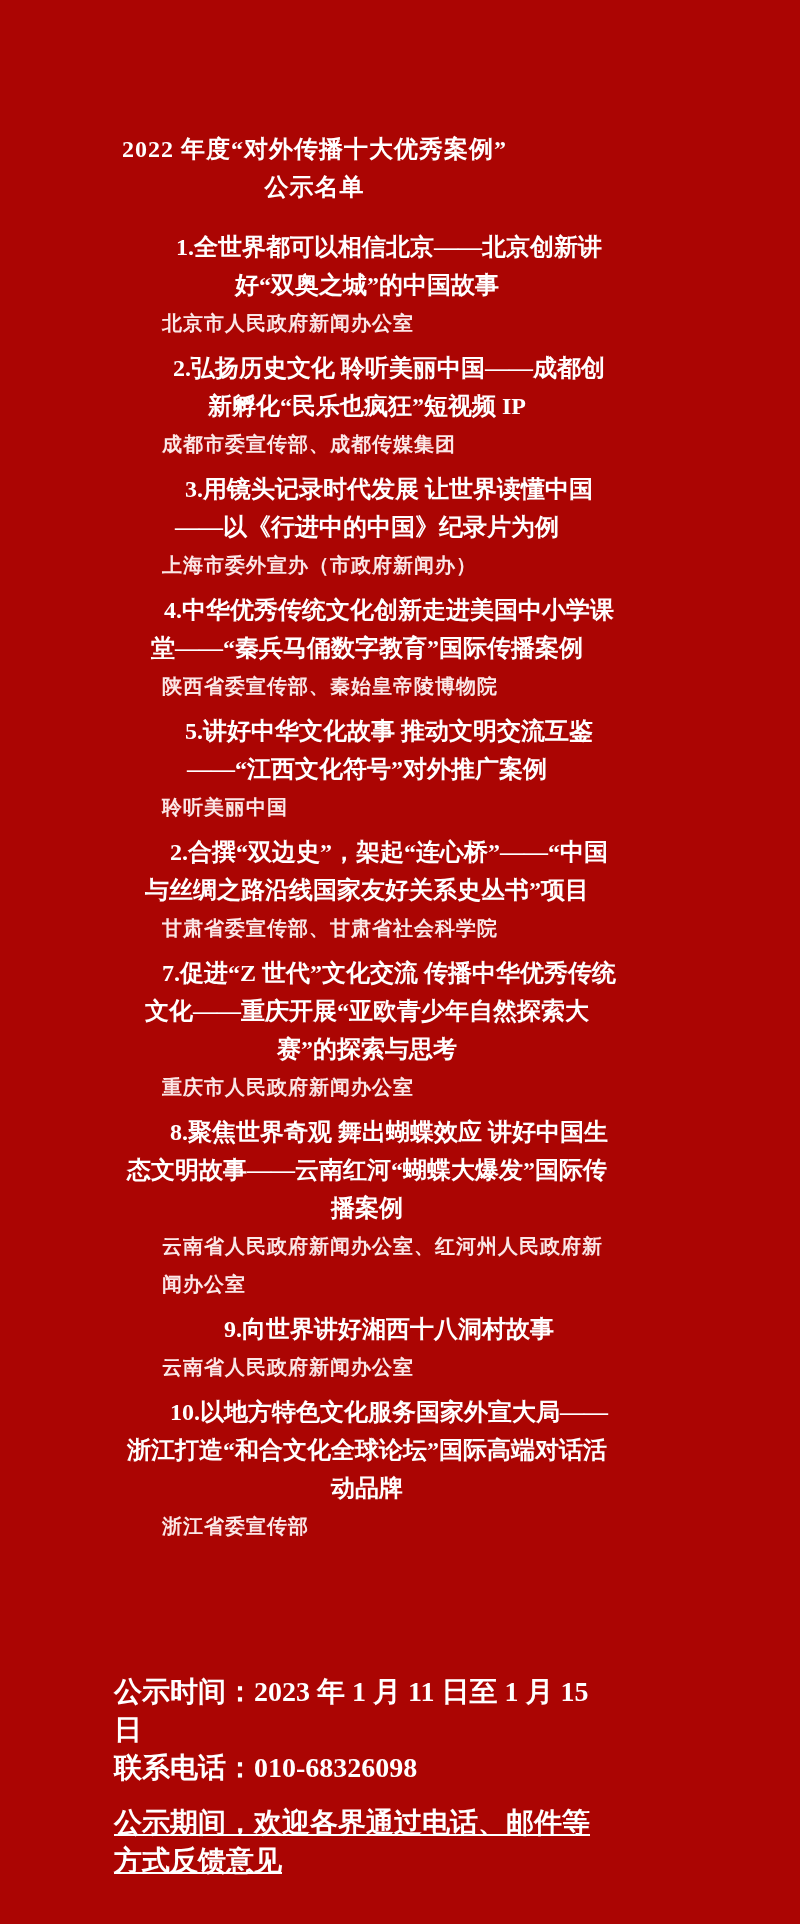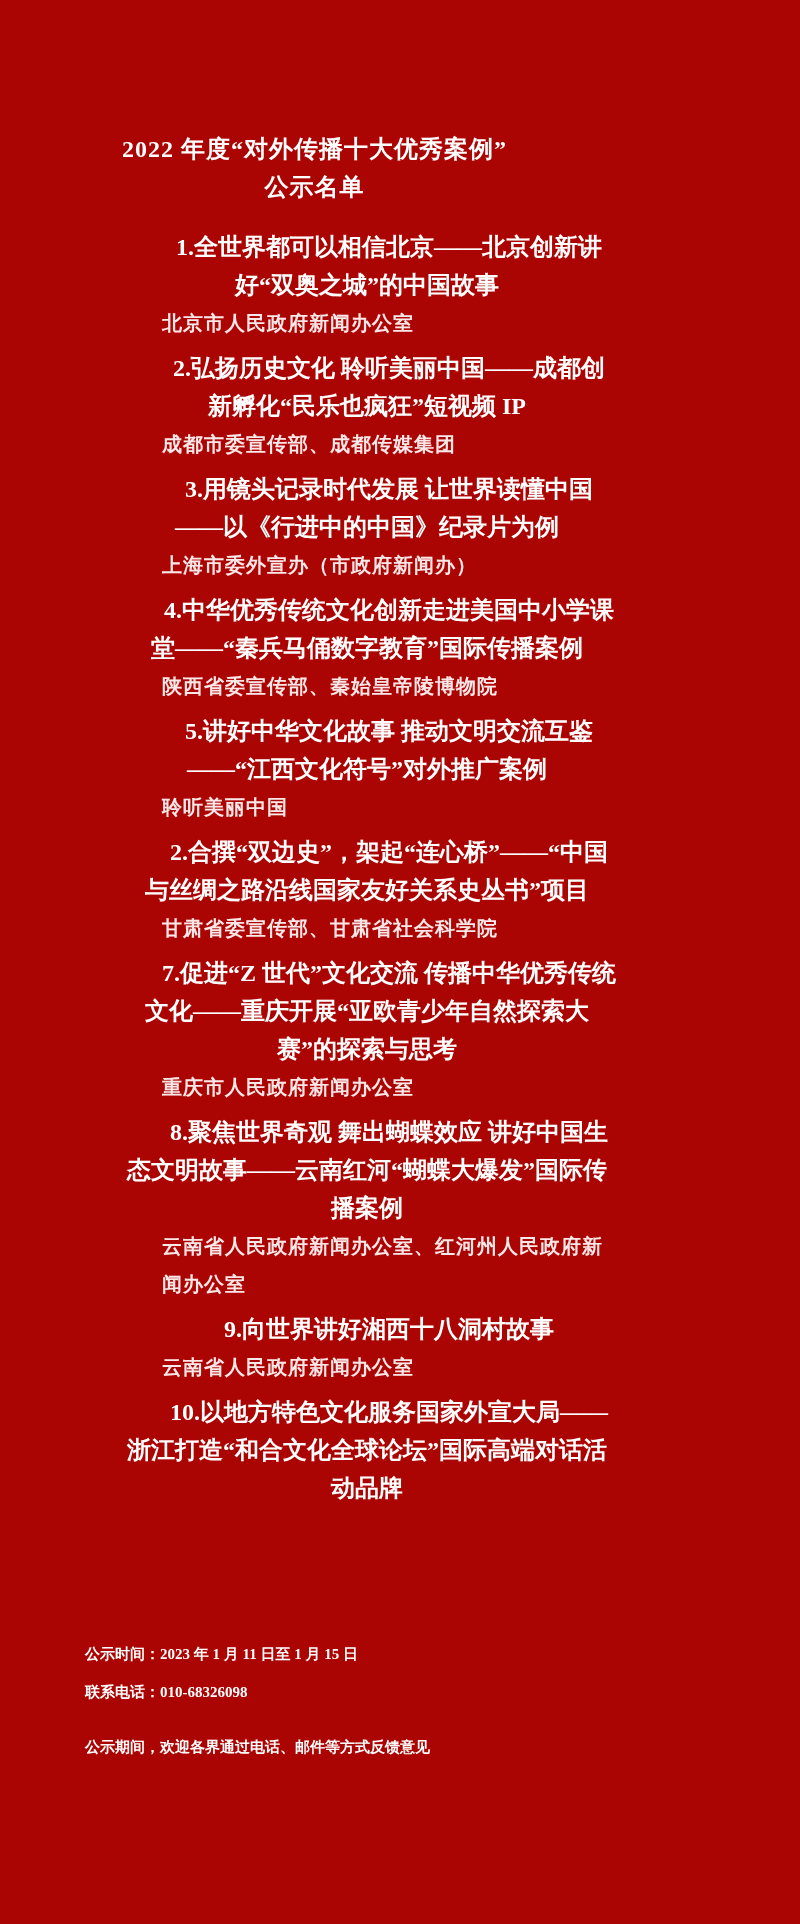--- a/index.html
+++ b/index.html
@@ -49,31 +49,32 @@
     margin: 0;
     padding-left: 44px;
     font-size: 20px;
     font-weight: 700;
     line-height: 38px;
     letter-spacing: 1px;
     color: rgba(255, 243, 243, 0.95);
   }
   .notice {
     margin-top: 128px;
-    padding-left: 85px;
+    padding-left: 114px;
     padding-right: 25px;
-    font-size: 15px;
+    font-size: 28px;
     font-weight: 700;
     line-height: 38px;
   }
   .notice-line {
     margin: 0;
   }
   .feedback-line {
     margin: 17px 0 0 0;
+    text-decoration: underline;
   }
 </style>
 </head>
 <body>
 
 <div class="page">
 
   <header class="doc-title">
     <div>2022 年度“对外传播十大优秀案例”</div>
     <div>公示名单</div>
@@ -121,20 +122,21 @@
       <p class="case-org">云南省人民政府新闻办公室、红河州人民政府新闻办公室</p>
     </section>
 
     <section class="case">
       <p class="case-title">9.向世界讲好湘西十八洞村故事</p>
       <p class="case-org">云南省人民政府新闻办公室</p>
     </section>
 
     <section class="case">
       <p class="case-title">10.以地方特色文化服务国家外宣大局——浙江打造“和合文化全球论坛”国际高端对话活动品牌</p>
+      <p class="case-org">浙江省委宣传部</p>
     </section>
 
   </main>
 
   <footer class="notice">
     <p class="notice-line"><span>公示时间：</span><span>2023 年 1 月 11 日至 1 月 15 日</span></p>
     <p class="notice-line"><span>联系电话：</span><span>010-68326098</span></p>
     <p class="feedback-line">公示期间，欢迎各界通过电话、邮件等方式反馈意见</p>
   </footer>
 

